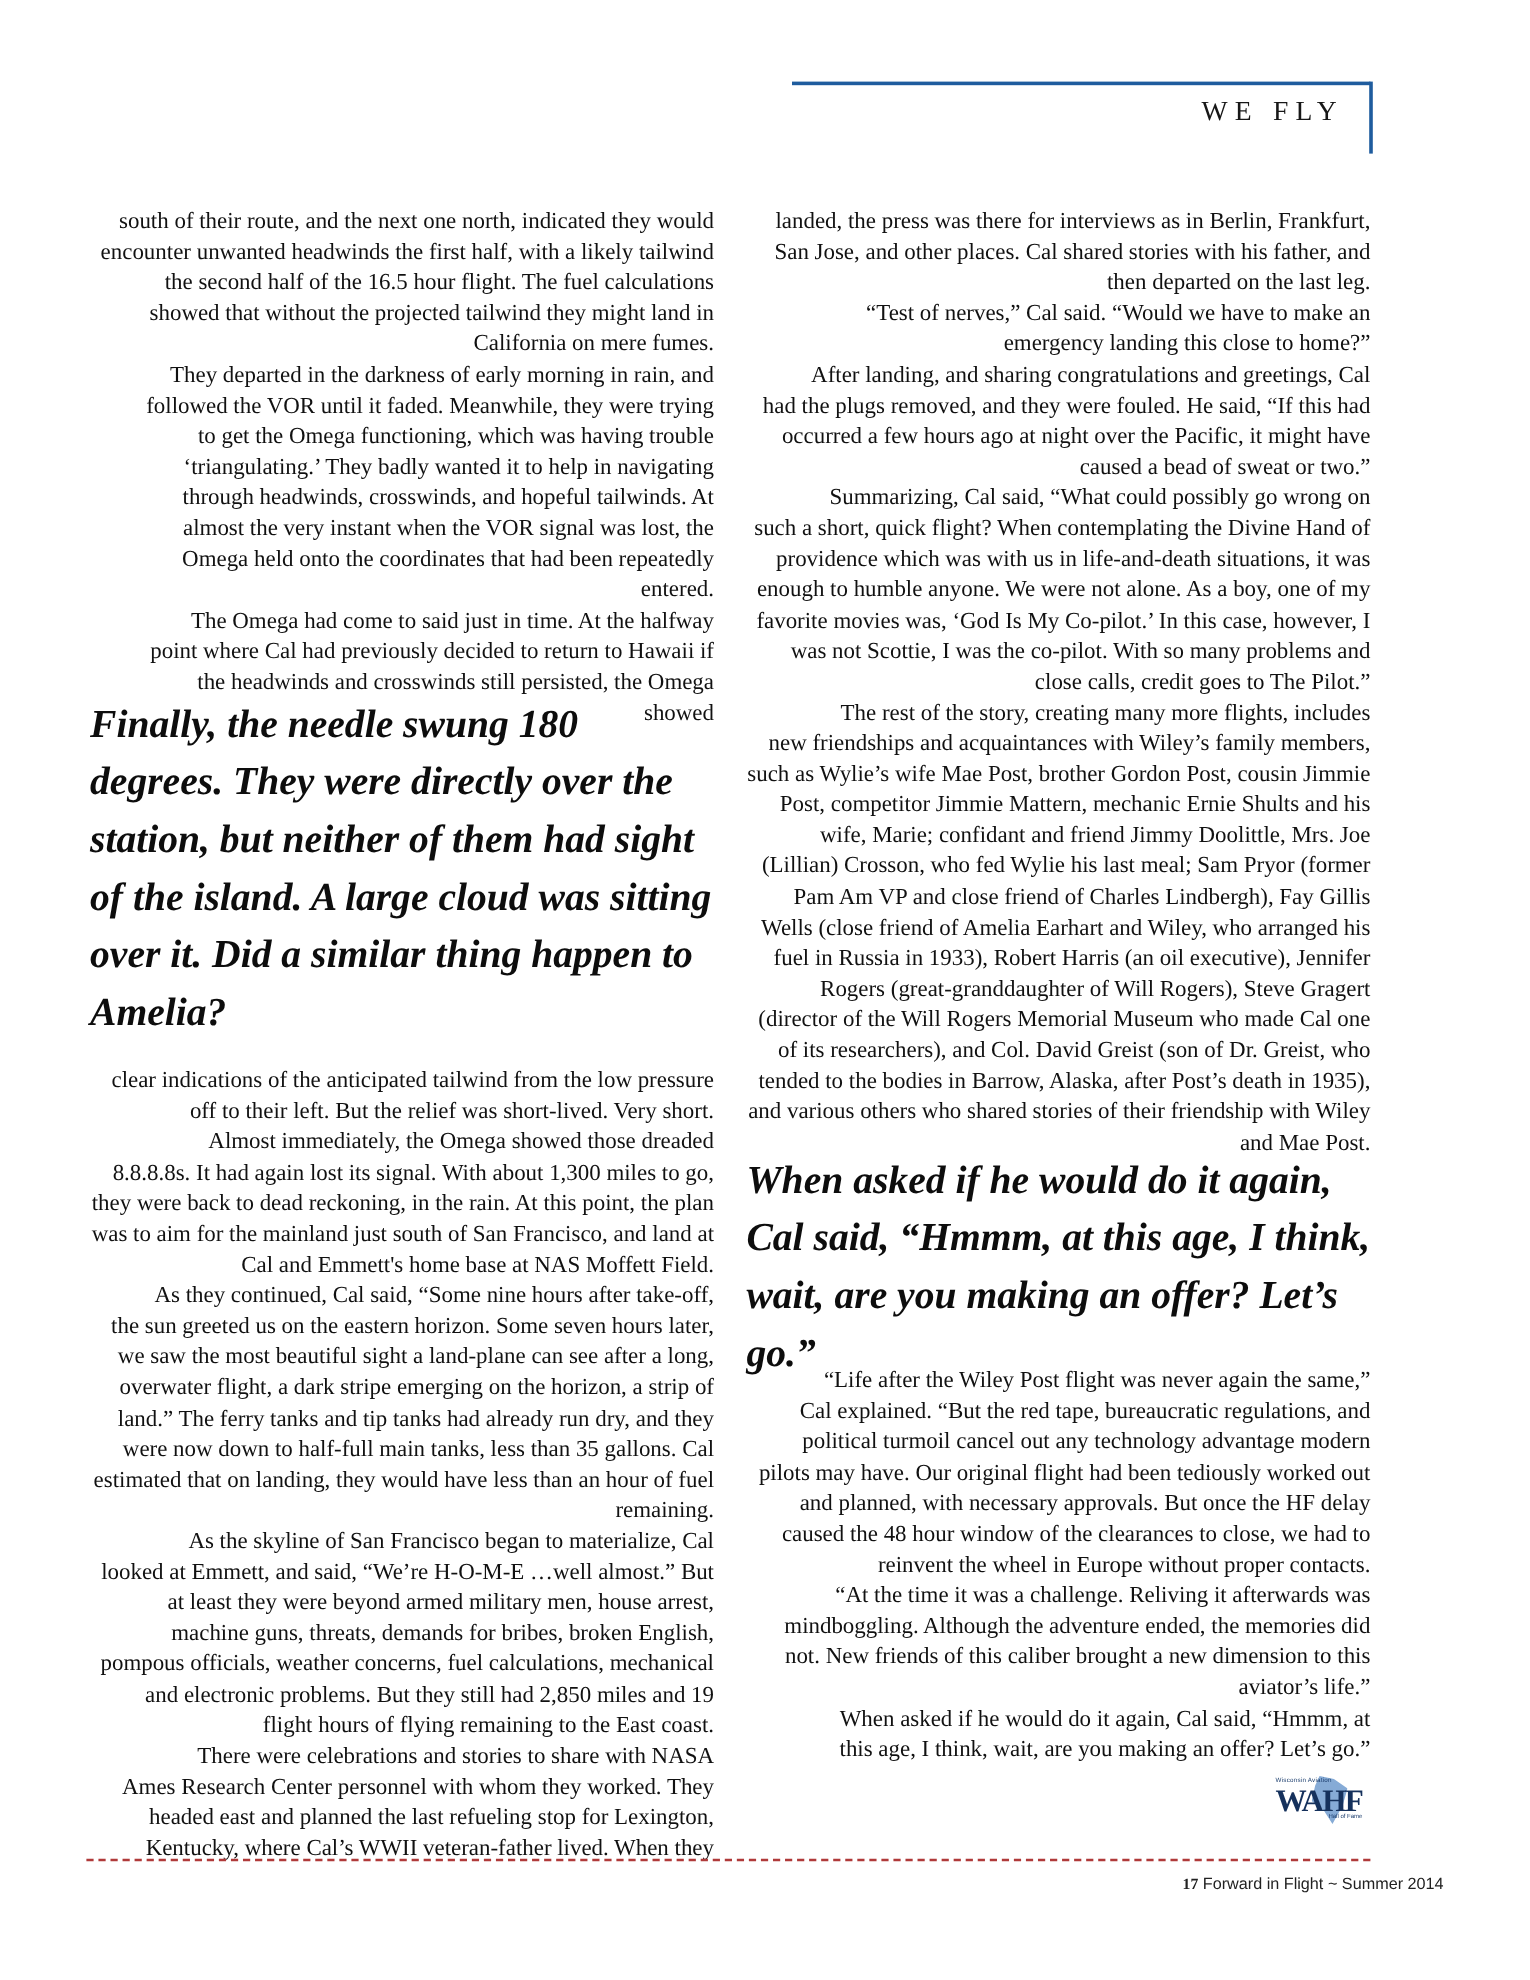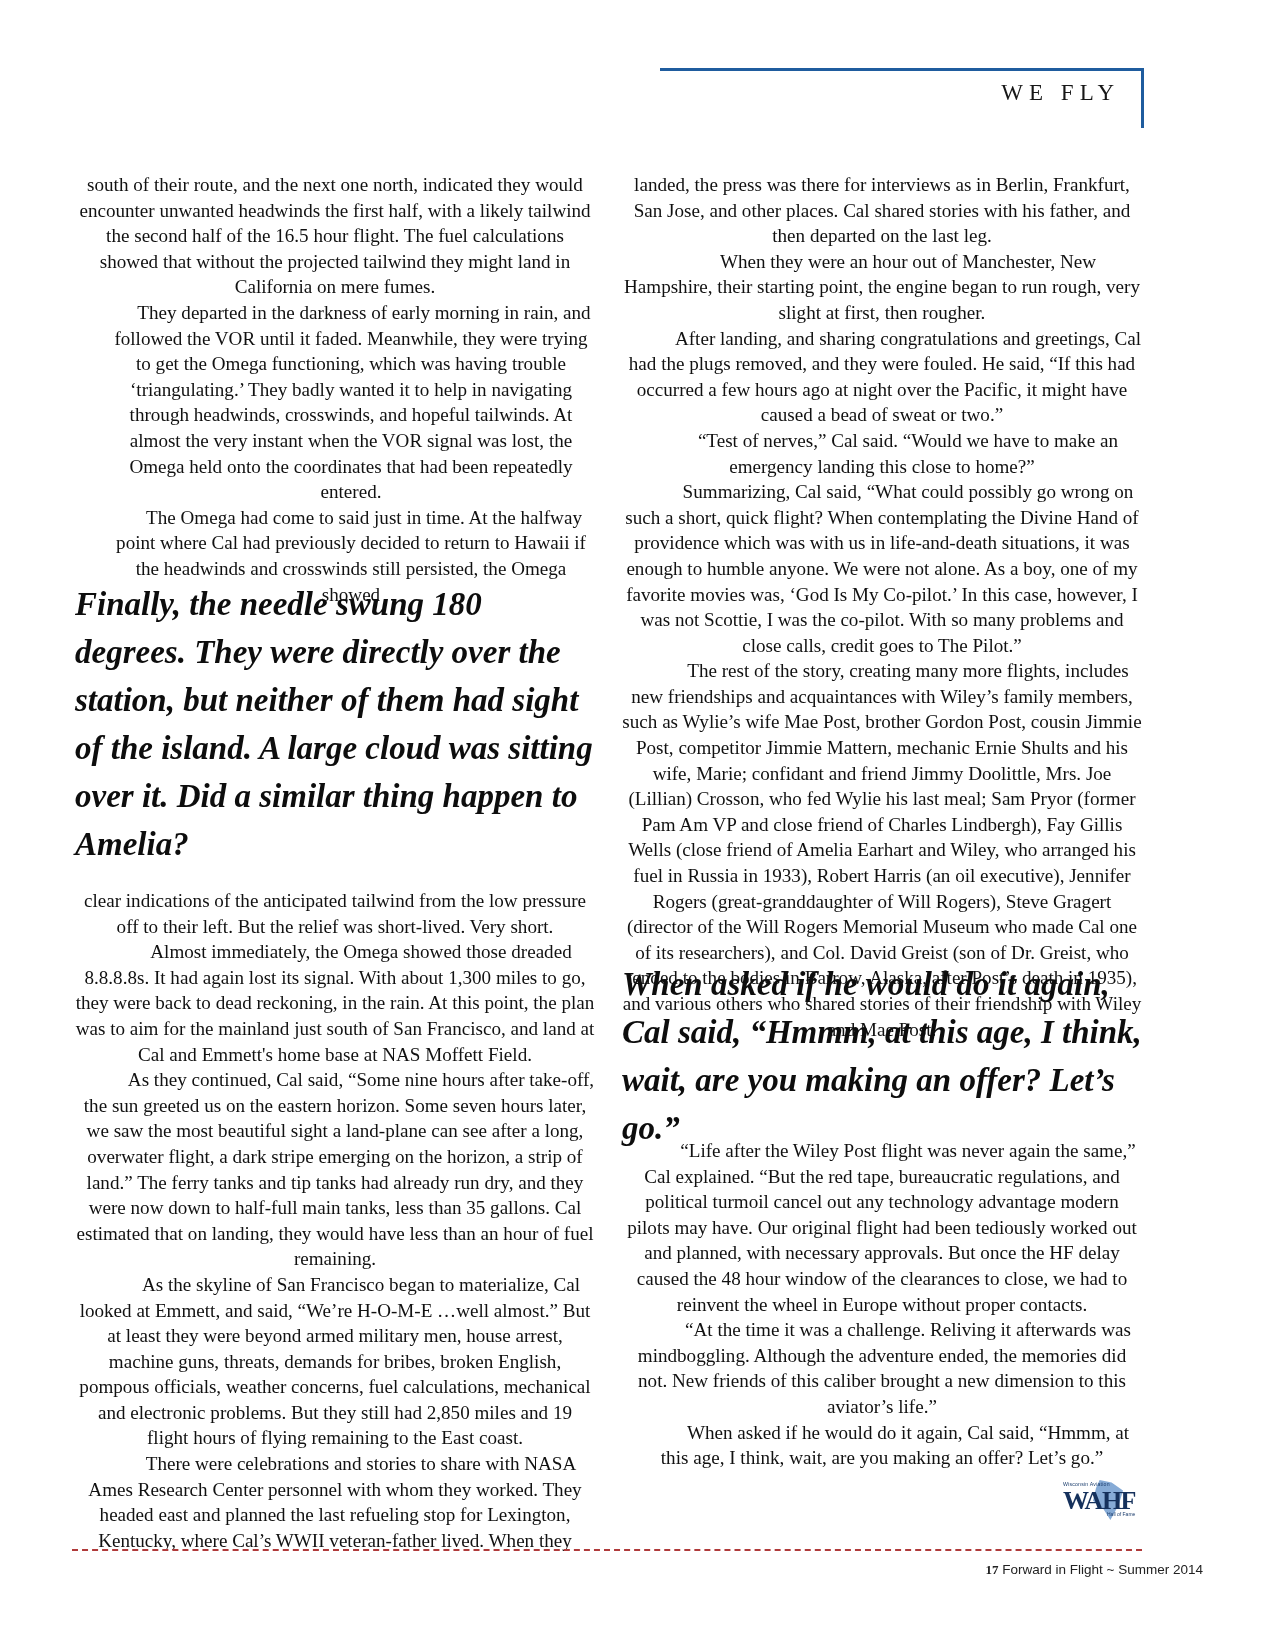--- a/index.html
+++ b/index.html
@@ -62,21 +62,21 @@
     top: 172px;
     width: 520px;
   }
   .col-left  { left: 75px; }
   .col-right { left: 622px; }
 
   .body-text p {
     margin: 0;
     font-size: 19.1px;
     line-height: 25.6px;
-    text-align: center;
+    text-align: right;
     hyphens: none;
   }
   .body-text p.ind   { text-indent: 26px; margin-left: 32px; }
   .body-text p.ind2  { text-indent: 52px; }
   .body-text p.noind { text-indent: 0; }
 
   
   .pullquote {
     position: absolute;
     font-family: "Liberation Serif", "DejaVu Serif", serif;
@@ -199,23 +199,22 @@
   <div class="lower-left body-text">
     <p class="noind">clear indications of the anticipated tailwind from the low pressure off to their left. But the relief was short-lived. Very short.</p>
     <p class="ind2">Almost immediately, the Omega showed those dreaded 8.8.8.8s. It had again lost its signal. With about 1,300 miles to go, they were back to dead reckoning, in the rain. At this point, the plan was to aim for the mainland just south of San Francisco, and land at Cal and Emmett's home base at NAS Moffett Field.</p>
     <p class="ind2">As they continued, Cal said, “Some nine hours after take-off, the sun greeted us on the eastern horizon. Some seven hours later, we saw the most beautiful sight a land-plane can see after a long, overwater flight, a dark stripe emerging on the horizon, a strip of land.” The ferry tanks and tip tanks had already run dry, and they were now down to half-full main tanks, less than 35 gallons. Cal estimated that on landing, they would have less than an hour of fuel remaining.</p>
     <p class="ind2">As the skyline of San Francisco began to materialize, Cal looked at Emmett, and said, “We’re H-O-M-E …well almost.” But at least they were beyond armed military men, house arrest, machine guns, threats, demands for bribes, broken English, pompous officials, weather concerns, fuel calculations, mechanical and electronic problems. But they still had 2,850 miles and 19 flight hours of flying remaining to the East coast.</p>
     <p class="ind2">There were celebrations and stories to share with NASA Ames Research Center personnel with whom they worked. They headed east and planned the last refueling stop for Lexington, Kentucky, where Cal’s WWII veteran-father lived. When they</p>
   </div>
 
   <div class="col col-right body-text">
     <p class="noind">landed, the press was there for interviews as in Berlin, Frankfurt, San Jose, and other places. Cal shared stories with his father, and then departed on the last leg.</p>
-    <p class="ind2">When they were an hour out of Manchester, New Hampshire, their starting point, the engine began to run rough, very slight at first, then rougher.</p>
+    <p class="ind2">“Test of nerves,” Cal said. “Would we have to make an emergency landing this close to home?”</p>
     <p class="ind2">After landing, and sharing congratulations and greetings, Cal had the plugs removed, and they were fouled. He said, “If this had occurred a few hours ago at night over the Pacific, it might have caused a bead of sweat or two.”</p>
-    <p class="ind2">“Test of nerves,” Cal said. “Would we have to make an emergency landing this close to home?”</p>
     <p class="ind2">Summarizing, Cal said, “What could possibly go wrong on such a short, quick flight? When contemplating the Divine Hand of providence which was with us in life-and-death situations, it was enough to humble anyone. We were not alone. As a boy, one of my favorite movies was, ‘God Is My Co-pilot.’ In this case, however, I was not Scottie, I was the co-pilot. With so many problems and close calls, credit goes to The Pilot.”</p>
     <p class="ind2">The rest of the story, creating many more flights, includes new friendships and acquaintances with Wiley’s family members, such as Wylie’s wife Mae Post, brother Gordon Post, cousin Jimmie Post, competitor Jimmie Mattern, mechanic Ernie Shults and his wife, Marie; confidant and friend Jimmy Doolittle, Mrs. Joe (Lillian) Crosson, who fed Wylie his last meal; Sam Pryor (former Pam Am VP and close friend of Charles Lindbergh), Fay Gillis Wells (close friend of Amelia Earhart and Wiley, who arranged his fuel in Russia in 1933), Robert Harris (an oil executive), Jennifer Rogers (great-granddaughter of Will Rogers), Steve Gragert (director of the Will Rogers Memorial Museum who made Cal one of its researchers), and Col. David Greist (son of Dr. Greist, who tended to the bodies in Barrow, Alaska, after Post’s death in 1935), and various others who shared stories of their friendship with Wiley and Mae Post.</p>
   </div>
 
   <div class="pullquote pq-right">When asked if he would do it again, Cal said, “Hmmm, at this age, I think, wait, are you making an offer? Let’s go.”</div>
 
   <div class="lower-right body-text">
     <p class="ind2">“Life after the Wiley Post flight was never again the same,” Cal explained. “But the red tape, bureaucratic regulations, and political turmoil cancel out any technology advantage modern pilots may have. Our original flight had been tediously worked out and planned, with necessary approvals. But once the HF delay caused the 48 hour window of the clearances to close, we had to reinvent the wheel in Europe without proper contacts.</p>
     <p class="ind2">“At the time it was a challenge. Reliving it afterwards was mindboggling. Although the adventure ended, the memories did not. New friends of this caliber brought a new dimension to this aviator’s life.”</p>
     <p class="ind2">When asked if he would do it again, Cal said, “Hmmm, at this age, I think, wait, are you making an offer? Let’s go.”</p>

